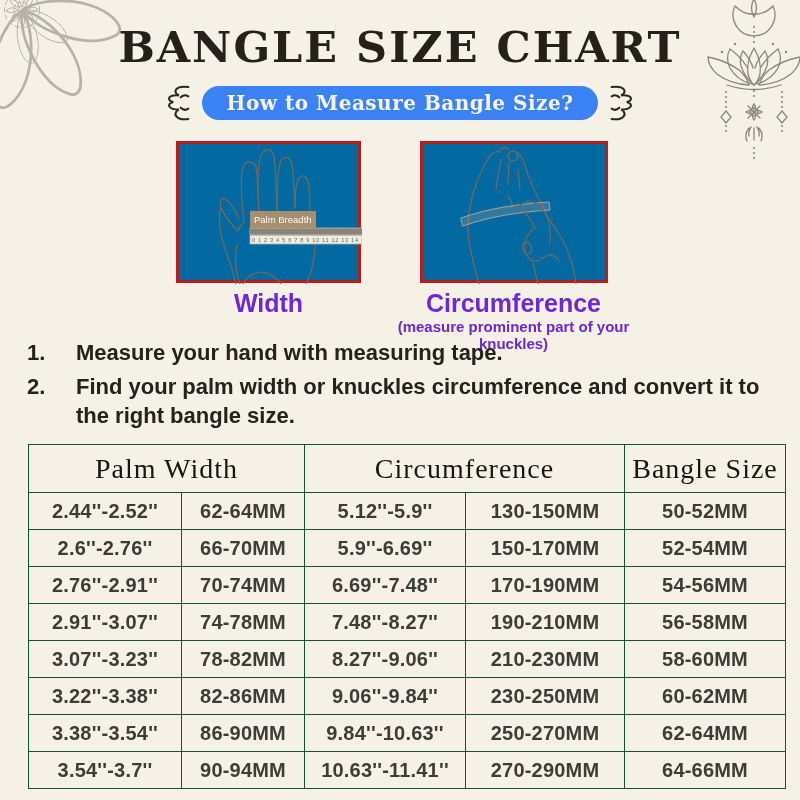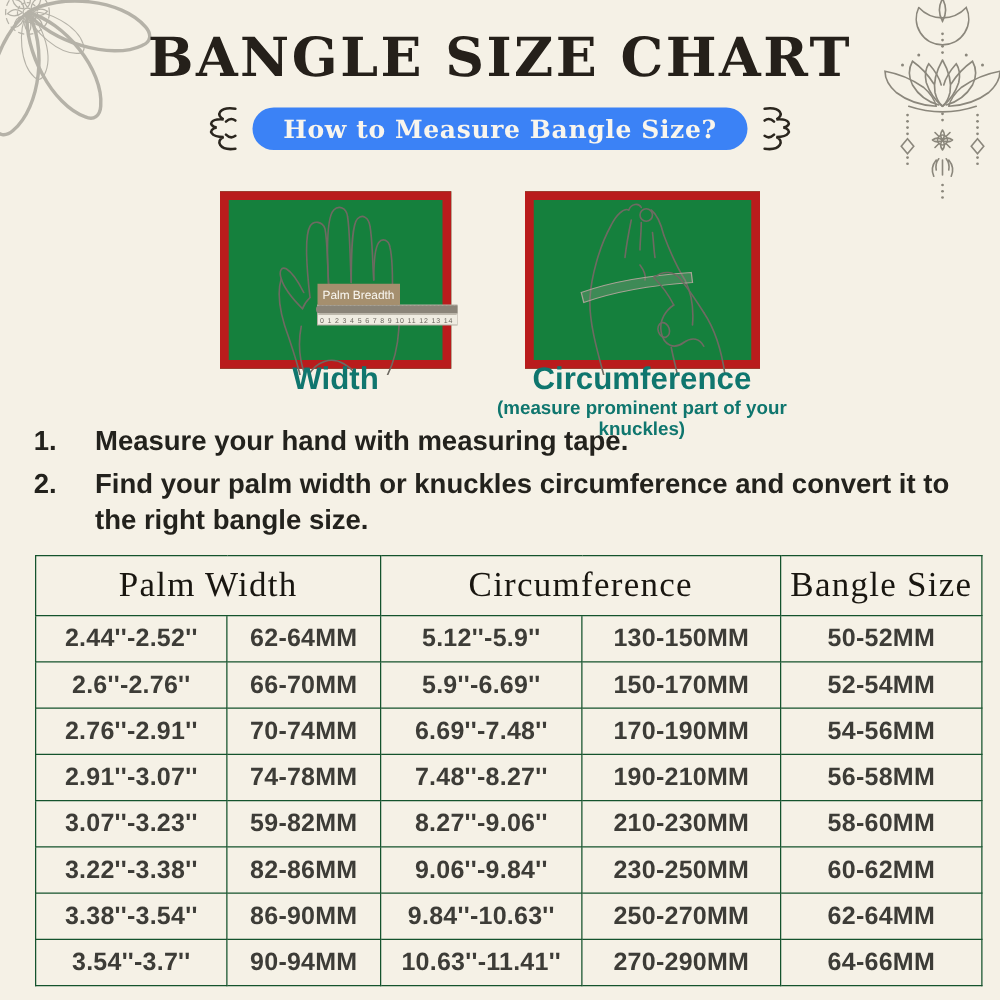--- a/index.html
+++ b/index.html
@@ -21,28 +21,27 @@
   .pill{
     background:#3b82f6;color:#f8f5ed;border-radius:18px;
     height:34px;line-height:34px;padding:0 25px;
     font-family:"DejaVu Serif",serif;font-weight:700;font-size:20px;
     letter-spacing:0.5px;
   }
   .flourish{width:32px;height:38px;}
   .flourish.flip{transform:scaleX(-1);}
   
   .illus{
-    position:absolute;border:7px solid #b91c1c;background:#15803d;
+    position:absolute;border:3px solid #b91c1c;background:#0369a1;
     box-sizing:border-box;
-    margin-top:12px;
   }
   #box-width{left:176px;top:141px;width:185px;height:142px;}
   #box-circ{left:420px;top:141px;width:188px;height:142px;}
   .caption{
-    position:absolute;text-align:center;color:#0f766e;
+    position:absolute;text-align:center;color:#6d28d9;
     font-weight:700;
   }
   #cap-width{left:176px;top:289px;width:185px;font-size:25px;}
   #cap-circ{left:362px;top:289px;width:303px;font-size:25px;}
   #cap-circ .sub{font-size:15px;font-weight:700;margin-top:0px;letter-spacing:0;}
   
   .steps{position:absolute;left:27px;top:338px;width:752px;color:#23221d;}
   .step{display:flex;font-size:22px;font-weight:700;line-height:1.32;margin-bottom:5px;}
   .step .num{flex:0 0 28px;}
   .step .txt{flex:1;margin-left:21px;}
@@ -279,21 +278,21 @@
       </tr>
       <tr>
         <td>2.91''-3.07''</td>
         <td>74-78MM</td>
         <td>7.48''-8.27''</td>
         <td>190-210MM</td>
         <td>56-58MM</td>
       </tr>
       <tr>
         <td>3.07''-3.23''</td>
-        <td>59-82MM</td>
+        <td>78-82MM</td>
         <td>8.27''-9.06''</td>
         <td>210-230MM</td>
         <td>58-60MM</td>
       </tr>
       <tr>
         <td>3.22''-3.38''</td>
         <td>82-86MM</td>
         <td>9.06''-9.84''</td>
         <td>230-250MM</td>
         <td>60-62MM</td>

